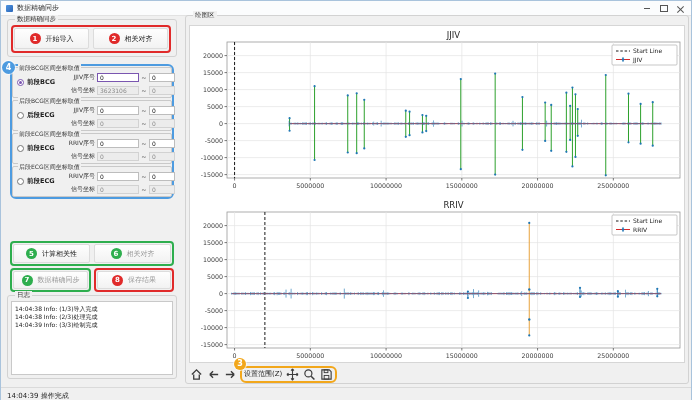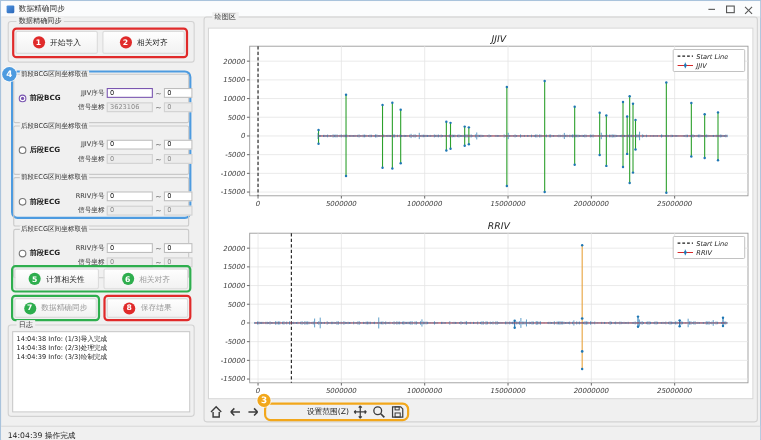--- a/index.html
+++ b/index.html
@@ -35,21 +35,21 @@
                 display:inline-flex;align-items:center;justify-content:center;flex:none;}
   .badge-inline.red{background:var(--ann-red);}
   .badge-inline.green{background:var(--ann-green);}
   
   .btn{position:absolute;display:flex;align-items:center;justify-content:center;gap:5px;
        background:linear-gradient(#fefefe,#f2f2f2);border:1px solid #dcdcdc;border-radius:2px;
        font-size:7px;color:#222;box-sizing:border-box;cursor:default;}
   .btn.disabled{color:#9a9a9a;}
   
   #param-sections{position:absolute;left:11px;top:66px;width:160px;}
-  .psec{position:relative;height:45px;margin-bottom:2px;border:1px solid #c9c9c9;border-radius:2px;box-sizing:border-box;}
+  .psec{position:relative;height:31px;margin-bottom:2px;border:1px solid #c9c9c9;border-radius:2px;box-sizing:border-box;}
   .psec-title{position:absolute;top:-4px;left:5px;font-size:6px;line-height:8px;background:#f0f0f0;padding:0 1px;color:#333;white-space:nowrap;}
   .psec-body{display:flex;height:100%;align-items:center;}
   .radio-col{width:48px;display:flex;align-items:center;gap:3px;padding-left:4px;flex:none;}
   .radio{width:7px;height:7px;border:1px solid #777;border-radius:50%;background:#fff;box-sizing:border-box;flex:none;}
   .radio.sel{border-color:var(--accent);}
   .radio.sel::after{content:"";display:block;width:3px;height:3px;margin:1px;border-radius:50%;background:var(--accent);}
   .radio-label{font-size:6.5px;font-weight:bold;color:#222;white-space:nowrap;}
   .rows-col{flex:1;display:flex;flex-direction:column;gap:3px;padding-top:3px;}
   .frow{display:flex;align-items:center;gap:2px;height:10px;}
   .flabel{width:30px;text-align:right;font-size:6px;color:#333;flex:none;white-space:nowrap;}
@@ -58,25 +58,25 @@
   .inp.from{width:42px;}
   .inp.to{width:26px;}
   .inp.dis{background:#ececec;color:#8a8a8a;border-color:#d2d2d2;}
   .inp.focus{border-color:var(--accent);}
   .tilde{font-size:6.5px;color:#444;width:6px;text-align:center;flex:none;}
   
   .log-inner{position:absolute;left:10px;top:300px;width:162px;height:74px;background:#fff;border:1px solid #c9c9c9;box-sizing:border-box;overflow:hidden;}
   .log-line{font-size:6px;line-height:8px;color:#222;padding:0 3px;white-space:nowrap;}
   .log-line:first-child{padding-top:3px;}
   
-  .plot-canvas{position:absolute;left:188px;top:24px;width:496px;height:338px;background:#fff;border:1px solid #d6d6d6;box-sizing:border-box;font-style:italic;}
+  .plot-canvas{position:absolute;left:188px;top:24px;width:496px;height:338px;background:#fff;border:1px solid #d6d6d6;box-sizing:border-box;}
   .toolbar{position:absolute;left:188px;top:363px;width:496px;height:20px;display:flex;align-items:center;gap:3px;}
   .tool-btn{width:14px;height:15px;display:flex;align-items:center;justify-content:center;border-radius:2px;flex:none;}
   .range-wrap{display:flex;align-items:center;gap:3px;padding:0 4px;height:17px;}
-  .range-label{font-size:7px;color:#222;white-space:nowrap;margin-left:35px;}
+  .range-label{font-size:7px;color:#222;white-space:nowrap;}
   
   .statusbar{position:absolute;left:0;right:0;top:386px;height:14px;background:#f0f0f0;border-top:1px solid #dadada;}
   .status-text{position:absolute;left:6px;top:3px;font-size:7px;color:#222;white-space:nowrap;}
   .progress{position:absolute;left:343px;top:2px;width:341px;height:10px;border:1px solid #8a8a8a;border-radius:3px;
             background:linear-gradient(90deg,var(--pg1),var(--pg2),var(--pg3));display:flex;align-items:center;justify-content:center;box-sizing:border-box;}
   .progress-label{font-size:6.5px;color:#1c1c1c;}
   svg text{font-family:"DejaVu Sans","Liberation Sans",sans-serif;}
 </style>
 </head>
 <body>

